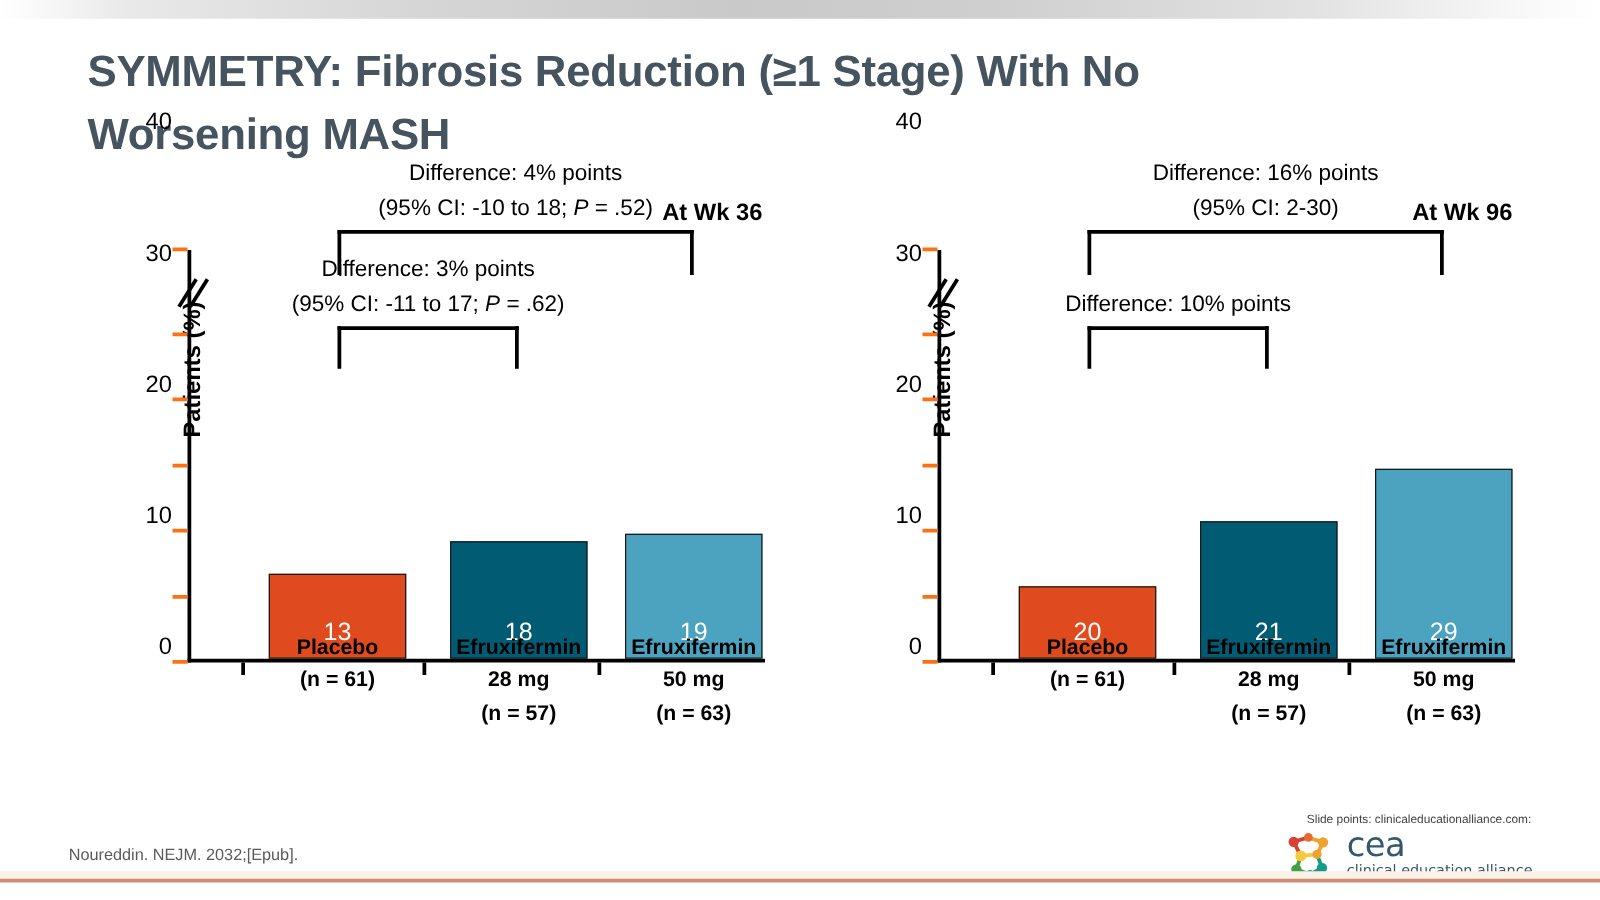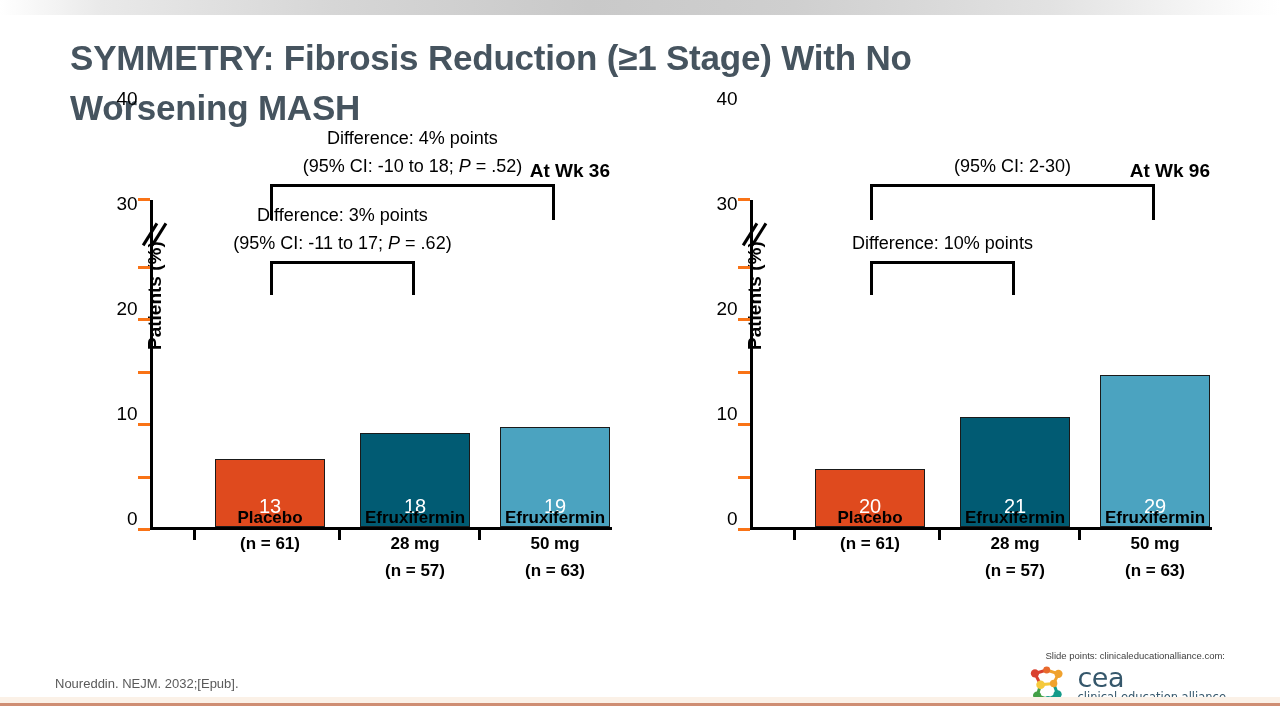--- a/index.html
+++ b/index.html
@@ -106,21 +106,21 @@
   .citation {
     position: absolute; left: 55px; top: 676px;
     font-size: 13px; color: #5a5a5a;
   }
   .slide-credit {
     position: absolute; right: 55px; top: 650px;
     font-size: 9.5px; color: #3f3f3f; text-align: left; white-space: nowrap;
   }
   .logo-wrap {
     position: absolute; right: 54px; top: 663px;
-    display: flex; align-items: flex-end; gap: 7px;
+    display: flex; align-items: center; gap: 7px;
   }
   .logo-mark { width: 44px; height: 40px; flex: 0 0 44px; }
   .logo-text { line-height: 1; }
   .logo-cea {
     font-size: 27px; color: #35576b; letter-spacing: -0.5px;
     font-family: "DejaVu Sans", sans-serif; font-weight: 400;
   }
   .logo-tag {
     font-size: 11.5px; color: #35576b; margin-top: 1px;
     font-family: "DejaVu Sans", sans-serif;
@@ -280,20 +280,21 @@
           </div>
           <div class="annot" style="left: 32.5px; width: 320px; bottom: 273px;">
             <div>Difference: 10% points</div>
           </div>
           <div class="bracket" style="left: 120px; width: 285px; bottom: 310px; height: 36px;">
             <div class="top-line"></div>
             <div class="leg l" style="height:36px"></div>
             <div class="leg r" style="height:36px"></div>
           </div>
           <div class="annot" style="left: 102.5px; width: 320px; bottom: 350px;">
+            <div>Difference: 16% points</div>
             <div>(95% CI: 2-30)</div>
           </div>
         </div>
     </div>
     <div id="lcats-1">
         <div class="cat-label" style="left: 130px; width: 160px;">
           <div>Placebo</div>
           <div>(n = 61)</div>
         </div>
         <div class="cat-label" style="left: 275px; width: 160px;">

